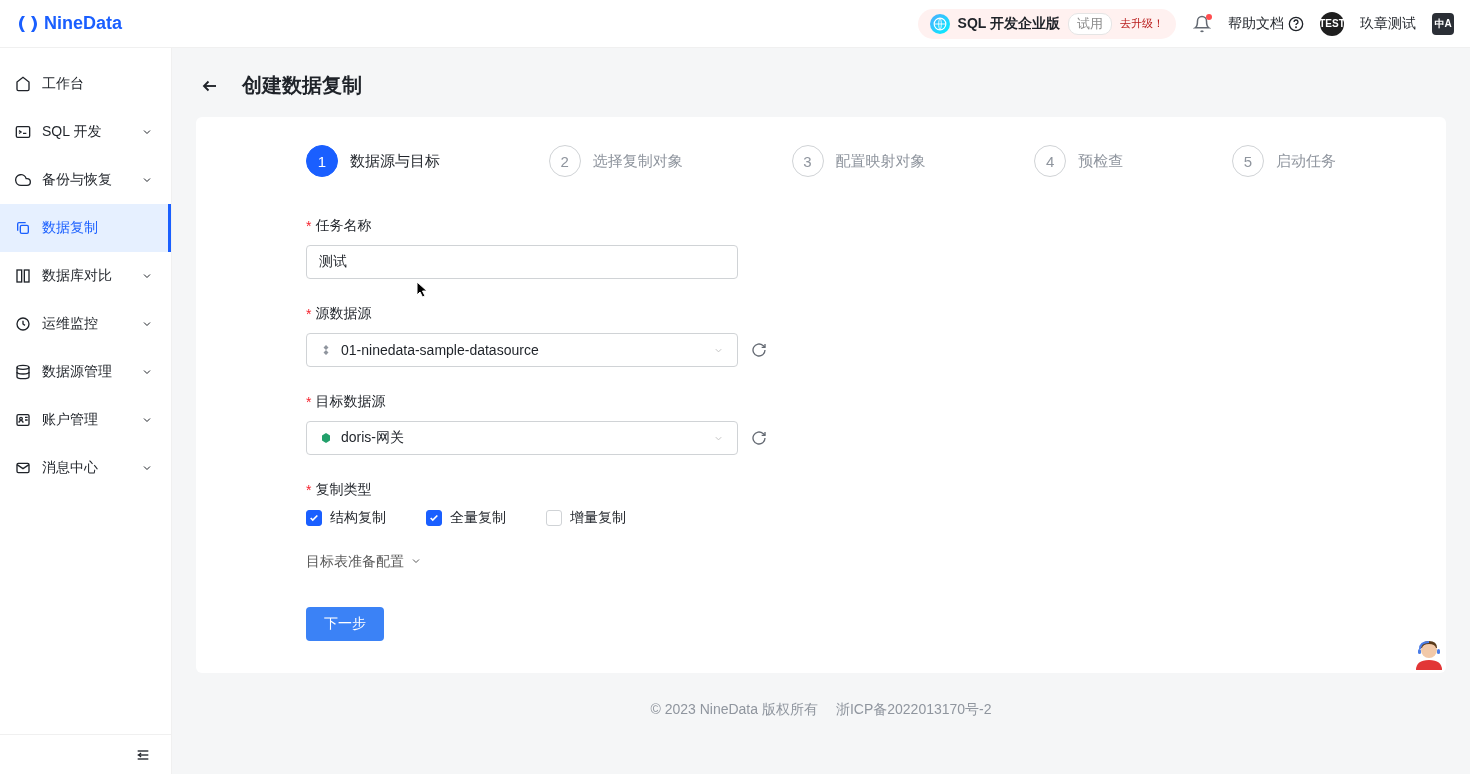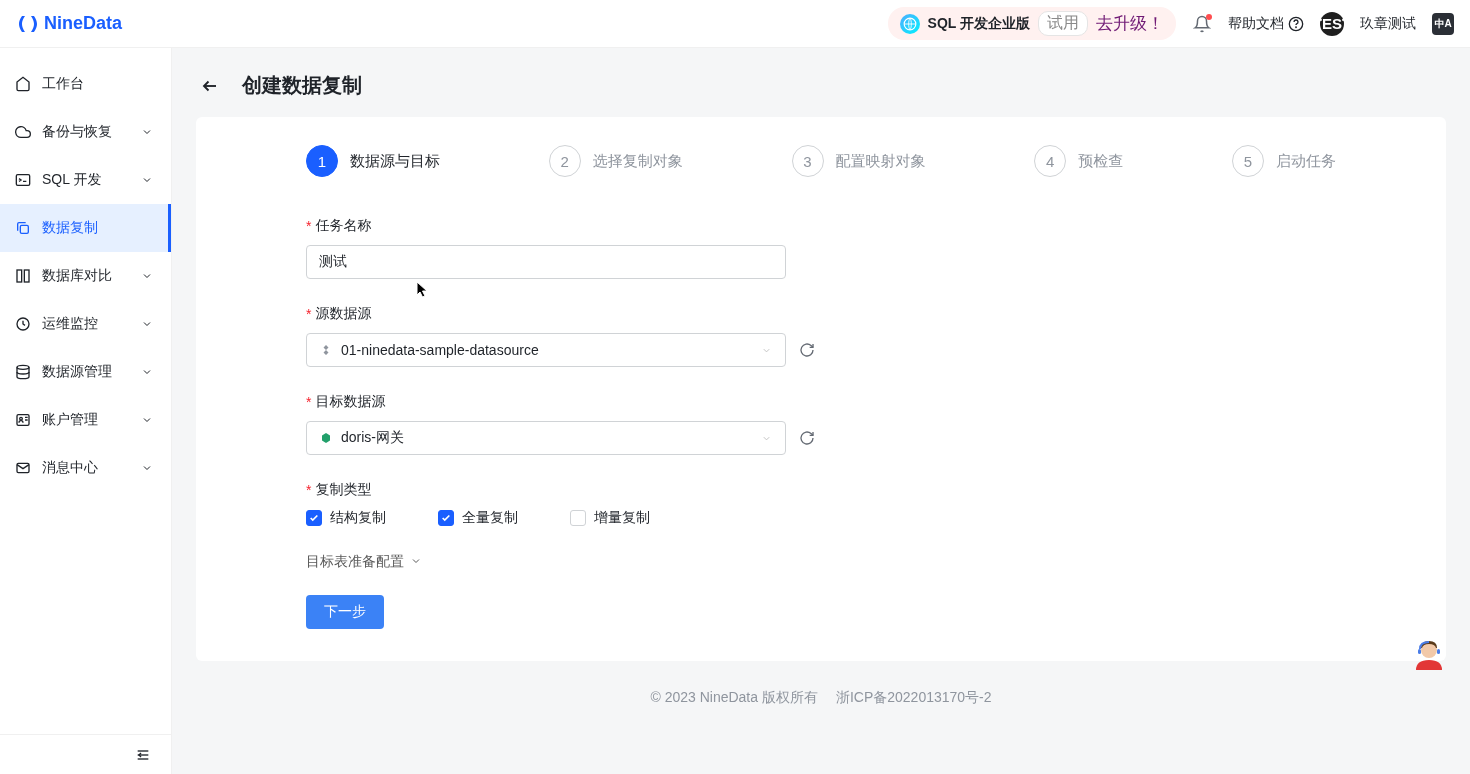--- a/index.html
+++ b/index.html
@@ -66,26 +66,26 @@
     }
     .version-label {
       font-weight: 600;
       color: #1f2329;
     }
     .trial-badge {
       background: #fff;
       border: 1px solid #e5e5e5;
       border-radius: 10px;
       padding: 1px 8px;
-      font-size: 16px;
+      font-size: 13px;
       color: #8a8a8a;
     }
     .upgrade-link {
-      color: #701a75;
-      font-size: 17px;
+      color: #b91c1c;
+      font-size: 11px;
       font-weight: 500;
       text-align: right;
     }
     .header-icon {
       width: 20px;
       height: 20px;
       display: inline-flex;
       align-items: center;
       justify-content: center;
       color: #646a73;
@@ -100,21 +100,21 @@
     }
     .avatar {
       width: 24px;
       height: 24px;
       border-radius: 50%;
       background: #1f1f1f;
       color: #fff;
       display: inline-flex;
       align-items: center;
       justify-content: center;
-      font-size: 15px;
+      font-size: 10px;
       font-weight: 700;
     }
     .user-name {
       color: #1f2329;
     }
     .lang-icon {
       width: 22px;
       height: 22px;
       background: #2b2f36;
       border-radius: 4px;
@@ -275,21 +275,21 @@
     }
     .required-star {
       color: #f5222d;
     }
     .input-row {
       display: flex;
       align-items: center;
       gap: 12px;
     }
     .text-input, .select-input {
-      width: 480px;
+      width: 432px;
       height: 34px;
       border: 1px solid #d0d3d6;
       border-radius: 4px;
       padding: 0 12px;
       font-size: 14px;
       color: #1f2329;
       background: #fff;
       display: flex;
       align-items: center;
       gap: 8px;
@@ -331,21 +331,21 @@
       cursor: pointer;
       color: #646a73;
       display: inline-flex;
       align-items: center;
       justify-content: center;
     }
     
     .checkbox-row {
       display: flex;
       align-items: center;
-      gap: 52px;
+      gap: 40px;
     }
     .checkbox-item {
       display: flex;
       align-items: center;
       gap: 8px;
       cursor: pointer;
     }
     .checkbox {
       width: 16px;
       height: 16px;
@@ -366,21 +366,21 @@
     .checkbox svg {
       display: none;
     }
     
     .expand-row {
       display: flex;
       align-items: center;
       gap: 6px;
       color: #595959;
       cursor: pointer;
-      margin-bottom: 24px;
+      margin-bottom: 36px;
       font-size: 14px;
     }
     
     .primary-btn {
       background: #3b82f6;
       color: #fff;
       border: none;
       border-radius: 4px;
       height: 34px;
       padding: 0 18px;
@@ -482,38 +482,38 @@
         <span class="sidebar-icon">
             <svg width="16" height="16" viewBox="0 0 24 24" fill="none" stroke="currentColor" stroke-width="2">
               <path d="M3 9l9-7 9 7v11a2 2 0 0 1-2 2H5a2 2 0 0 1-2-2z"></path>
             </svg>
           </span>
         <span class="sidebar-label">工作台</span>
       </div>
       <div class="sidebar-item">
         <span class="sidebar-icon">
             <svg width="16" height="16" viewBox="0 0 24 24" fill="none" stroke="currentColor" stroke-width="2">
-              <path d="M18 10h-1.26A8 8 0 1 0 9 20h9a5 5 0 0 0 0-10z"></path>
-            </svg>
-          </span>
-        <span class="sidebar-label">备份与恢复</span>
+              <rect x="2" y="4" width="20" height="16" rx="2"></rect>
+              <path d="M6 10l3 2-3 2M12 14h5"></path>
+            </svg>
+          </span>
+        <span class="sidebar-label">SQL 开发</span>
         <span class="sidebar-chevron">
             <svg width="12" height="12" viewBox="0 0 24 24" fill="none" stroke="currentColor" stroke-width="2">
               <polyline points="6 9 12 15 18 9"></polyline>
             </svg>
           </span>
       </div>
       <div class="sidebar-item">
         <span class="sidebar-icon">
             <svg width="16" height="16" viewBox="0 0 24 24" fill="none" stroke="currentColor" stroke-width="2">
-              <rect x="2" y="4" width="20" height="16" rx="2"></rect>
-              <path d="M6 10l3 2-3 2M12 14h5"></path>
-            </svg>
-          </span>
-        <span class="sidebar-label">SQL 开发</span>
+              <path d="M18 10h-1.26A8 8 0 1 0 9 20h9a5 5 0 0 0 0-10z"></path>
+            </svg>
+          </span>
+        <span class="sidebar-label">备份与恢复</span>
         <span class="sidebar-chevron">
             <svg width="12" height="12" viewBox="0 0 24 24" fill="none" stroke="currentColor" stroke-width="2">
               <polyline points="6 9 12 15 18 9"></polyline>
             </svg>
           </span>
       </div>
       <div class="sidebar-item active">
         <span class="sidebar-icon">
             <svg width="16" height="16" viewBox="0 0 24 24" fill="none" stroke="currentColor" stroke-width="2">
               <rect x="8" y="8" width="12" height="12" rx="2"></rect>

